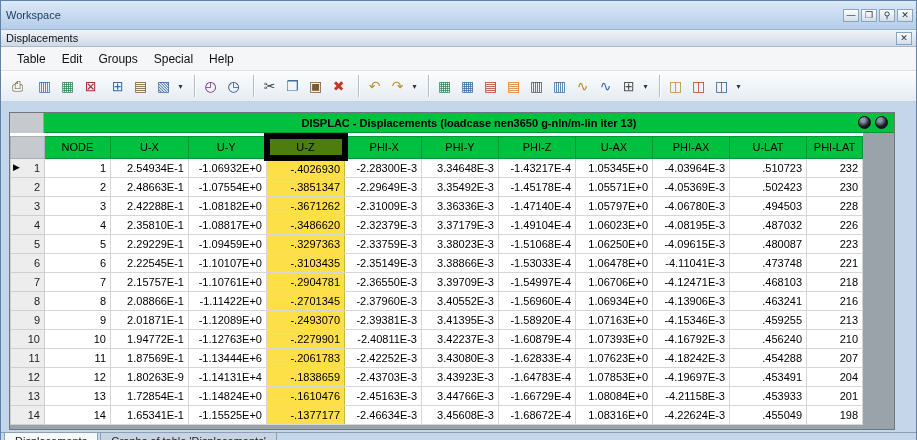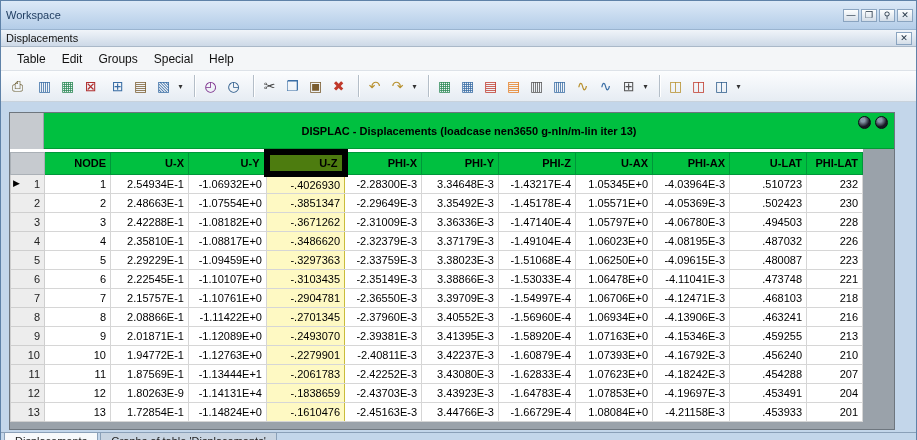--- a/index.html
+++ b/index.html
@@ -22,36 +22,36 @@
 
   
   .toolbar { height:31px; background:linear-gradient(#fcfdfe,#e6ecf3); display:flex; align-items:center; padding:0 5px; border-bottom:1px solid #c8d2dc; flex:0 0 auto; }
   .tb-btn { width:23px; height:23px; display:flex; align-items:center; justify-content:center; font-size:14px; border:1px solid transparent; border-radius:2px; }
   .tb-btn.dd { width:11px; font-size:8px; }
   .tb-sep { width:1px; height:22px; background:#b4bec8; margin:0 4px; box-shadow:1px 0 0 #ffffff; }
   .tb-gap { width:4px; }
 
   
   .panel { margin:10px 7px 2px 8px; width:886px; height:318px; background:#9aa2aa; border:1px solid #6e767e; overflow:hidden; position:relative; flex:0 0 auto; }
-  .panel-title { height:36px; display:flex; position:relative; }
+  .panel-title { height:20px; display:flex; position:relative; }
   .corner-blk { width:34px; background:#c6cacf; border-right:1px solid #9aa2aa; }
   .green-title { flex:1; background:#00c040; border-bottom:1px solid #009a33; display:flex; align-items:center; justify-content:center; font-size:11px; font-weight:bold; color:#000; }
   .spheres { position:absolute; right:6px; top:3px; display:flex; gap:4px; }
   .sphere { width:13px; height:13px; border-radius:50%; background:radial-gradient(circle at 35% 28%, #8898a8 0 18%, #171723 62%); border:1px solid #0c0c14; }
 
   table.grid { border-collapse:collapse; table-layout:fixed; width:852px; background:#fff; font-size:11px; }
   .grid th, .grid td { overflow:hidden; white-space:nowrap; padding:0 4px; }
-  .grid th { background:#00c040; border:1px solid #00963a; font-weight:bold; font-size:11px; color:#000; height:22px; text-align:right; }
+  .grid th { background:#00c040; border:1px solid #00963a; font-weight:normal; font-size:11px; color:#000; height:22px; text-align:center; }
   .grid th.ghead { background:#c6cacf; border:1px solid #aab0b6; }
   .grid th.sel { background:#4d7c0f; border:6px solid #000000; }
   .grid tr.units td { background:#ffff00; border:1px solid #d9d233; font-weight:bold; height:16px; text-align:center; color:#000; }
   .grid tr.units td.gunit { background:#c6cacf; border:1px solid #aab0b6; }
   .grid tr.datarow td { border:1px solid #d6d6d6; height:19px; text-align:right; color:#000; background:#fff; }
   .grid tr.datarow td.gutter { background:#ededed; border-color:#cfcfcf; color:#222; position:relative; }
-  .grid tr.datarow td.selcol { background:#fef9c3; border-left:1px solid #c9bc3c; border-right:1px solid #c9bc3c; }
+  .grid tr.datarow td.selcol { background:#fde047; border-left:1px solid #c9bc3c; border-right:1px solid #c9bc3c; }
   .row-arrow { position:absolute; left:2px; top:3px; font-size:9px; color:#000; }
 
   
   .tabbar { height:21px; background:#c3d6ea; display:flex; align-items:flex-start; padding:0 3px; gap:2px; border-top:1px solid #8aa0b8; flex:0 0 auto; }
   .tab { font-size:11px; padding:2px 10px 3px; background:#c8d4e1; border:1px solid #8aa0b8; border-top:none; border-radius:0 0 4px 4px; color:#222; }
   .tab.active { background:#f7f9fb; }
 </style>
 </head>
 <body>
 
@@ -303,21 +303,21 @@
             <td>-1.60879E-4</td>
             <td>1.07393E+0</td>
             <td>-4.16792E-3</td>
             <td>.456240</td>
             <td>210</td>
           </tr>
           <tr class="datarow">
             <td class="gutter">11</td>
             <td>11</td>
             <td>1.87569E-1</td>
-            <td>-1.13444E+1</td>
+            <td>-1.13444E+6</td>
             <td class="selcol">-.2061783</td>
             <td>-2.42252E-3</td>
             <td>3.43080E-3</td>
             <td>-1.62833E-4</td>
             <td>1.07623E+0</td>
             <td>-4.18242E-3</td>
             <td>.454288</td>
             <td>207</td>
           </tr>
           <tr class="datarow">
@@ -341,20 +341,34 @@
             <td>-1.14824E+0</td>
             <td class="selcol">-.1610476</td>
             <td>-2.45163E-3</td>
             <td>3.44766E-3</td>
             <td>-1.66729E-4</td>
             <td>1.08084E+0</td>
             <td>-4.21158E-3</td>
             <td>.453933</td>
             <td>201</td>
           </tr>
+          <tr class="datarow">
+            <td class="gutter">14</td>
+            <td>14</td>
+            <td>1.65341E-1</td>
+            <td>-1.15525E+0</td>
+            <td class="selcol">-.1377177</td>
+            <td>-2.46634E-3</td>
+            <td>3.45608E-3</td>
+            <td>-1.68672E-4</td>
+            <td>1.08316E+0</td>
+            <td>-4.22624E-3</td>
+            <td>.455049</td>
+            <td>198</td>
+          </tr>
         </tbody>
     </table>
   </div>
 
   <div class="tabbar">
       <div class="tab active">Displacements</div>
       <div class="tab">Graphs of table 'Displacements'</div>
     </div>
 
 </div>

